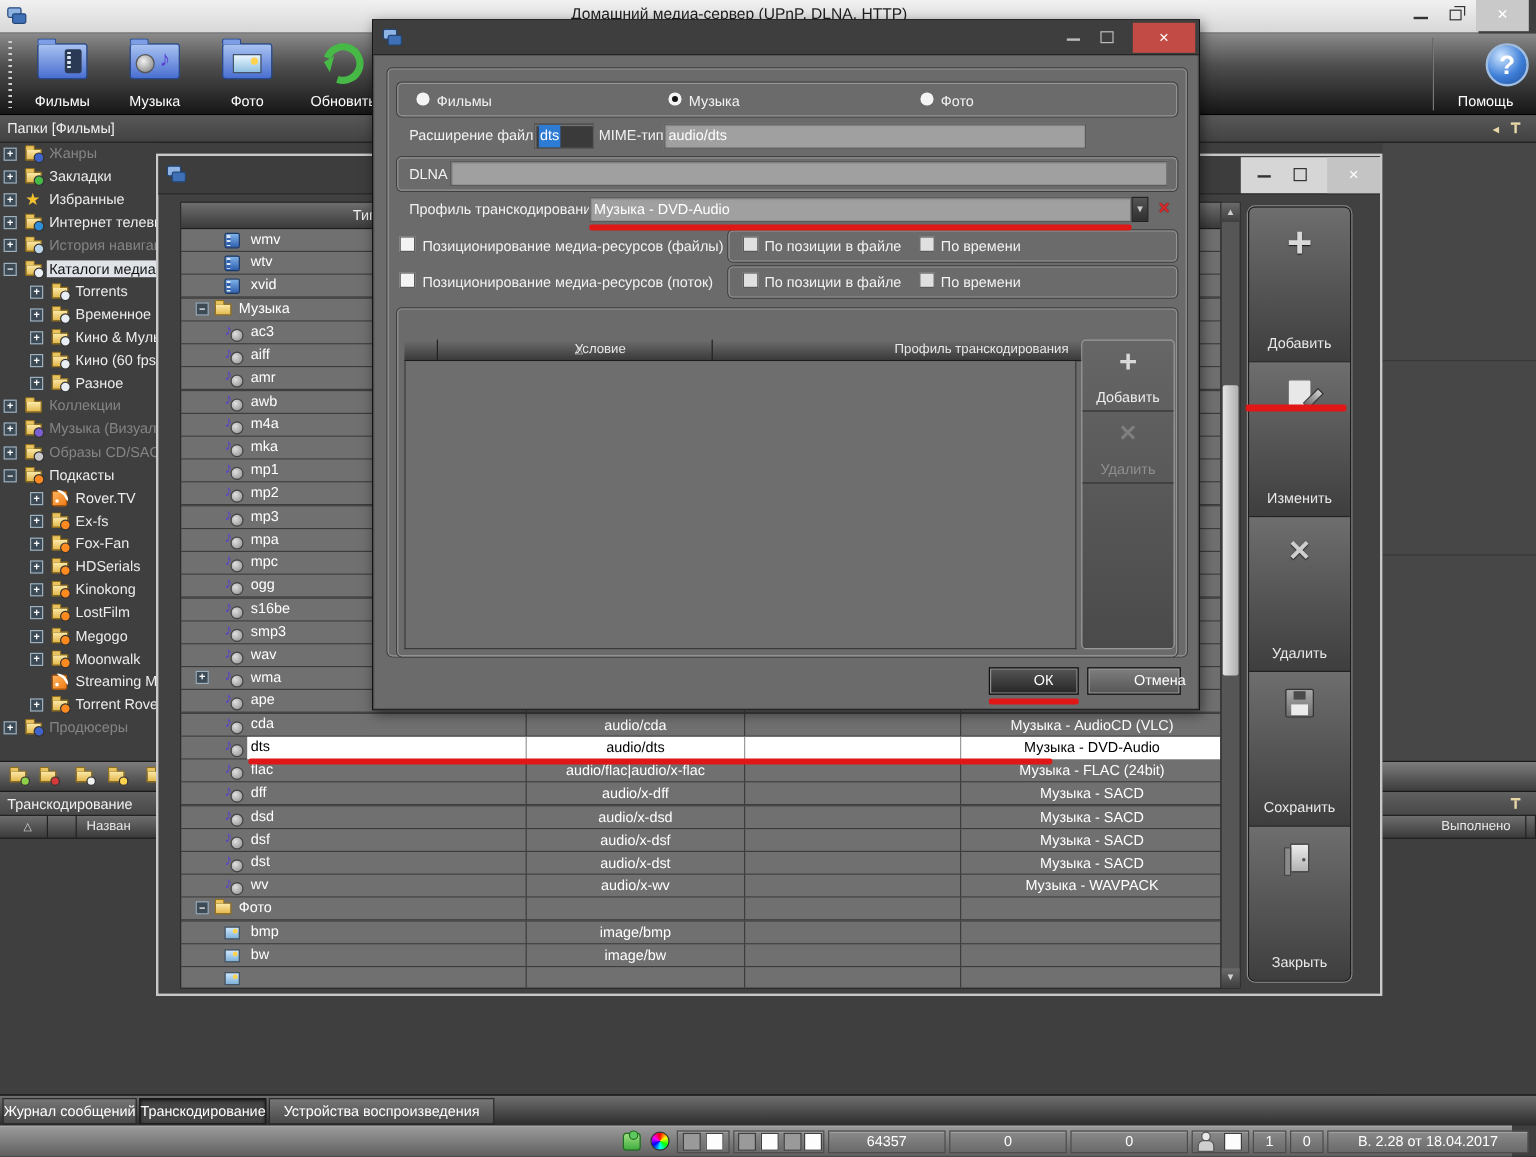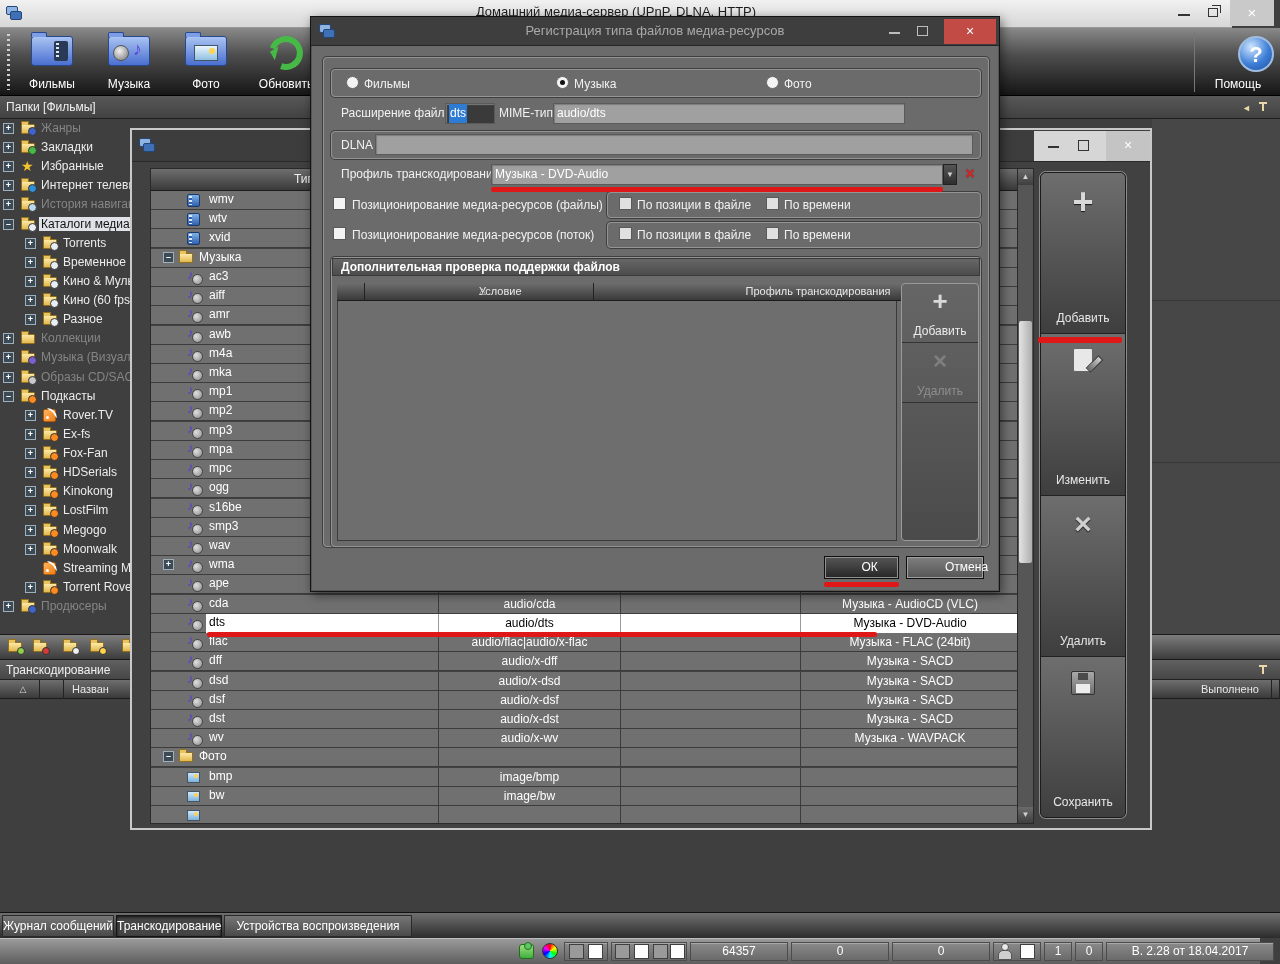--- a/index.html
+++ b/index.html
@@ -733,30 +733,30 @@
     <div class="ft-scroll">
       <span class="arr" style="top:0">▲</span>
       <span class="thumb" style="top:152px;height:242px"></span>
       <span class="arr" style="top:638px">▼</span>
     </div>
     <div class="side-panel" id="sideButtons">
         <div class="sbtn" style="position: relative;"><div class="ic bi-plus" style="position: relative;">+</div><div class="lab">Добавить</div></div>
         <div class="sbtn" style="position: relative;"><div class="ic bi-edit" style="position: relative;"></div><div class="lab">Изменить</div></div>
         <div class="sbtn" style="position: relative;"><div class="ic bi-x" style="position: relative;">×</div><div class="lab">Удалить</div></div>
         <div class="sbtn" style="position: relative;"><div class="ic bi-save" style="position: relative;"></div><div class="lab">Сохранить</div></div>
+        <div class="sbtn" style="position: relative;"><div class="ic bi-door" style="position: relative;"></div><div class="lab">Закрыть</div></div>
       </div>
   </div>
 
   <div class="dialog">
     <div class="dlg-title">
       <span class="app-ic" style="left:8px;top:7px">
           <i class="b"></i>
           <i class="f"></i>
         </span>
-      <span class="t">Регистрация типа файлов медиа-ресурсов</span>
       <span class="mn"></span>
       <span class="mx"></span>
       <span class="dlg-close">×</span>
     </div>
 
     <div class="grp" style="left:12px;top:40px;width:666px;height:490px"></div>
 
     <div class="grp" style="left:20px;top:52px;width:650px;height:28px"></div>
 
     <span class="dl" style="left:30px;top:89px">Расширение файла</span>
@@ -776,21 +776,20 @@
 
     <span class="dl" style="left:30px;top:150px">Профиль транскодирования</span>
     <div class="inp" style="left:180px;top:147px;width:452px;height:21px">
         <span class="txt">Музыка - DVD-Audio</span>
       </div>
     <div class="combo-arrow" style="left:632px;top:147px;width:14px;height:21px">▼</div>
     <div class="red-x" style="left:650px;top:147px;width:18px;height:21px">×</div>
     <div class="annot" style="left:180px;top:170px;width:452px;height:5px"></div>
 
     <div class="grp" style="left:20px;top:240px;width:650px;height:290px"></div>
-    <div class="grp-hdr" style="left:21px;top:241px;width:648px;height:18px">Дополнительная проверка поддержки файлов</div>
     <div class="colhead" style="left:26px;top:266px;width:568px;height:18px">
       <div class="hcell" style="left:0;width:28px;height:18px"></div>
       <div class="hcell" style="left:28px;width:229px;height:18px;line-height:17px">
           <span class="txt">Условие</span> 
           <span class="sort-tri txt">△</span>
         </div>
       <div class="hcell" style="left:257px;width:303px;height:18px;line-height:17px;border-right:none">
           <span class="txt">Профиль транскодирования</span>
         </div>
     </div>

